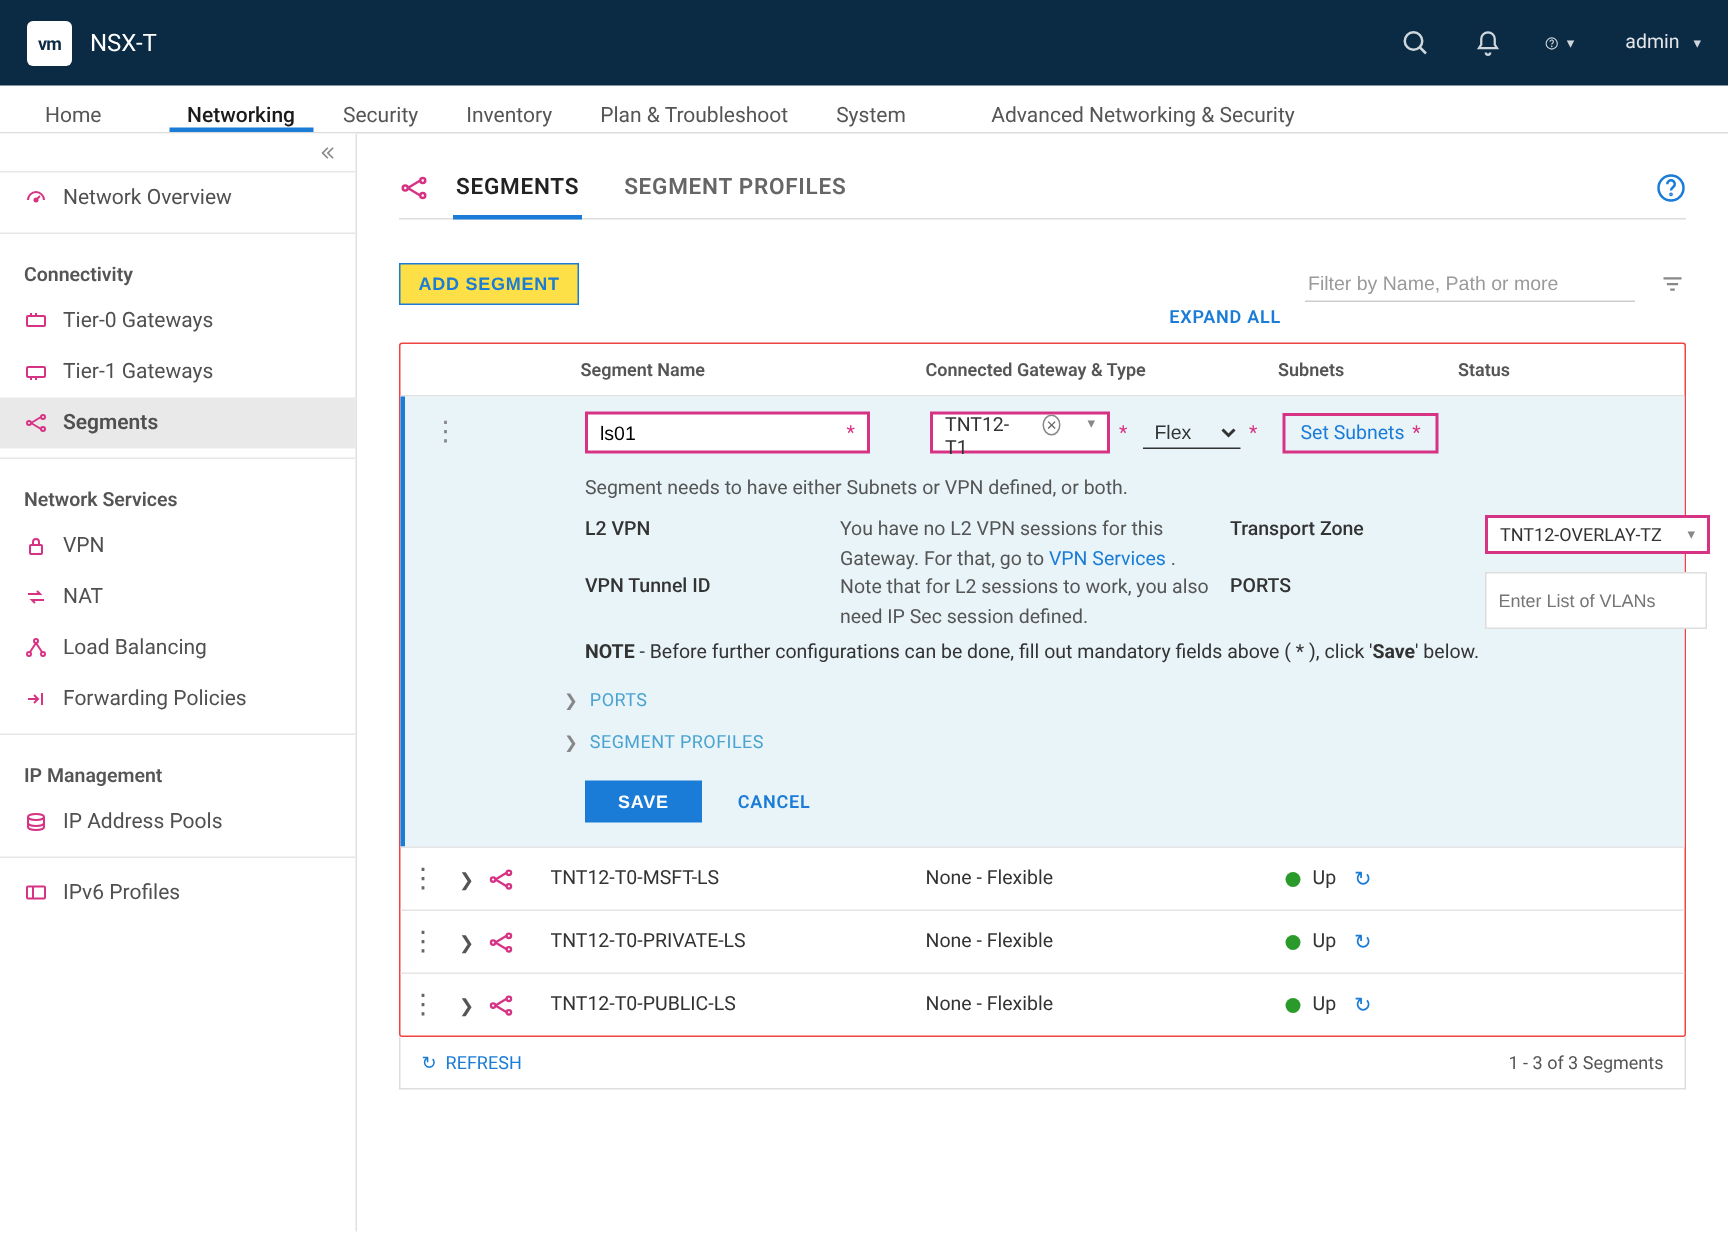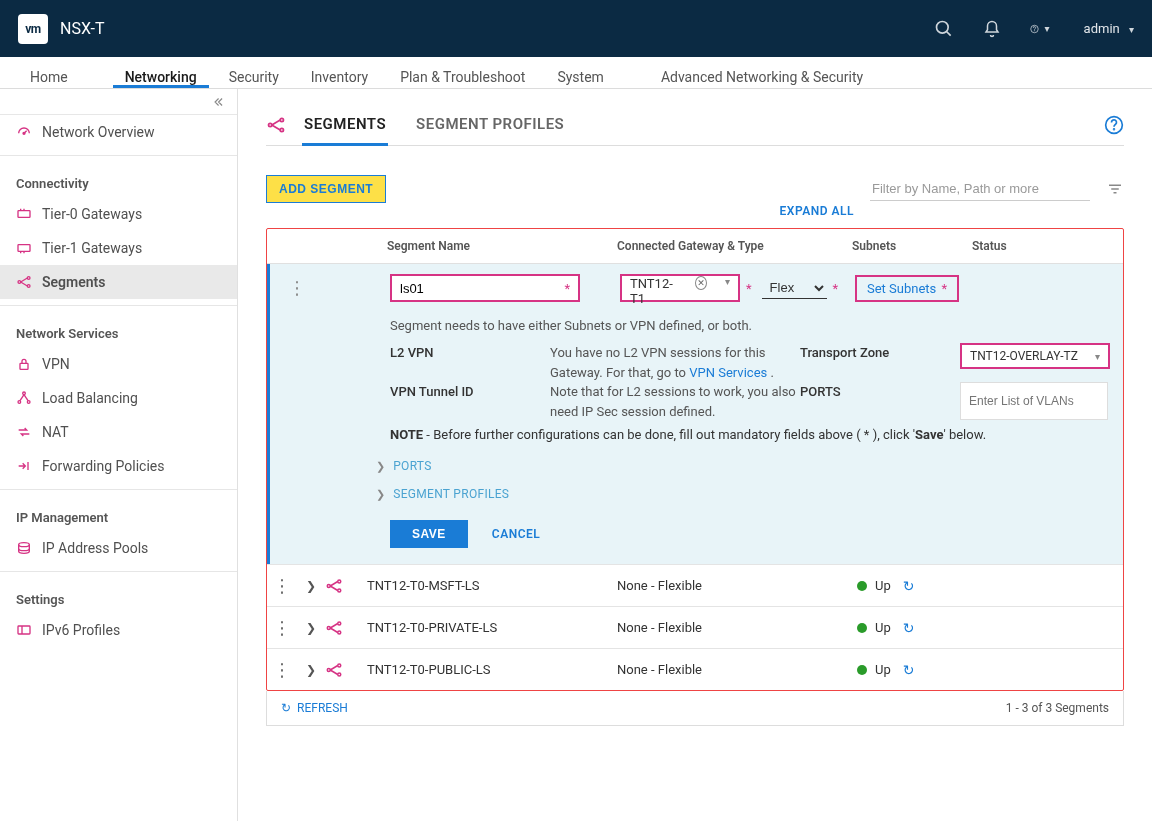--- a/index.html
+++ b/index.html
@@ -188,20 +188,21 @@
     .edit-note { padding: 8px 0 10px 120px; color: #555; font-size: 13px;}
 
     .edit-grid {
       display: grid;
       grid-template-columns: 160px 250px 160px 170px;
       column-gap: 0;
       row-gap: 12px;
       padding-left: 120px;
       align-items: flex-start;
       font-size: 13px;
+      gap: 10px;
     }
     .edit-grid .lbl { color: #333; font-weight: 500; padding-top: 2px;}
     .vpn-text { color: #555; line-height: 1.5; }
     .vpn-text .link { color: #1a7cd6; cursor: pointer; }
     .tz-select {
       border: 2px solid #d63384; background: #fff;
       padding: 4px 8px; width: 150px;
       display: flex; align-items: center; justify-content: space-between;
       font-size: 12px; cursor: pointer;
     }
@@ -373,61 +374,60 @@
         <svg class="seg-net-icon" viewBox="0 0 24 24" fill="none" stroke="currentColor" stroke-width="2">
             <rect x="6" y="11" width="12" height="9" rx="1"></rect>
             <path d="M9 11V8a3 3 0 016 0v3"></path>
           </svg>
       </span>
       <span>VPN</span>
     </div>
     <div class="side-item">
       <span class="icon">
         <svg class="seg-net-icon" viewBox="0 0 24 24" fill="none" stroke="currentColor" stroke-width="2">
+            <path d="M4 9h12l-3-3M20 15H8l3 3"></path>
+          </svg>
+      </span>
+      <span>NAT</span>
+    </div>
+    <div class="side-item">
+      <span class="icon">
+        <svg class="seg-net-icon" viewBox="0 0 24 24" fill="none" stroke="currentColor" stroke-width="2">
             <circle cx="12" cy="5" r="2"></circle>
             <circle cx="5" cy="18" r="2"></circle>
             <circle cx="19" cy="18" r="2"></circle>
             <line x1="12" y1="7" x2="6" y2="16"></line>
             <line x1="12" y1="7" x2="18" y2="16"></line>
           </svg>
       </span>
       <span>Load Balancing</span>
     </div>
     <div class="side-item">
       <span class="icon">
         <svg class="seg-net-icon" viewBox="0 0 24 24" fill="none" stroke="currentColor" stroke-width="2">
-            <path d="M4 9h12l-3-3M20 15H8l3 3"></path>
-          </svg>
-      </span>
-      <span>NAT</span>
-    </div>
-    <div class="side-item">
-      <span class="icon">
-        <svg class="seg-net-icon" viewBox="0 0 24 24" fill="none" stroke="currentColor" stroke-width="2">
             <path d="M4 12h10M10 8l4 4-4 4M18 6v12"></path>
           </svg>
       </span>
       <span>Forwarding Policies</span>
     </div>
     <div class="side-divider"></div>
 
     <div class="side-section-title">IP Management</div>
     <div class="side-item">
       <span class="icon">
         <svg class="seg-net-icon" viewBox="0 0 24 24" fill="none" stroke="currentColor" stroke-width="2">
             <ellipse cx="12" cy="7" rx="8" ry="3"></ellipse>
             <path d="M4 7v6c0 1.7 3.6 3 8 3s8-1.3 8-3V7"></path>
             <path d="M4 13v4c0 1.7 3.6 3 8 3s8-1.3 8-3v-4"></path>
           </svg>
       </span>
       <span>IP Address Pools</span>
     </div>
     <div class="side-divider"></div>
 
-    <div class="side-section-title">Settings</div>
     <div class="side-item">
       <span class="icon">
         <svg class="seg-net-icon" viewBox="0 0 24 24" fill="none" stroke="currentColor" stroke-width="2">
             <rect x="3" y="6" width="18" height="12" rx="1"></rect>
             <line x1="9" y1="6" x2="9" y2="18"></line>
           </svg>
       </span>
       <span>IPv6 Profiles</span>
     </div>
   </div>

